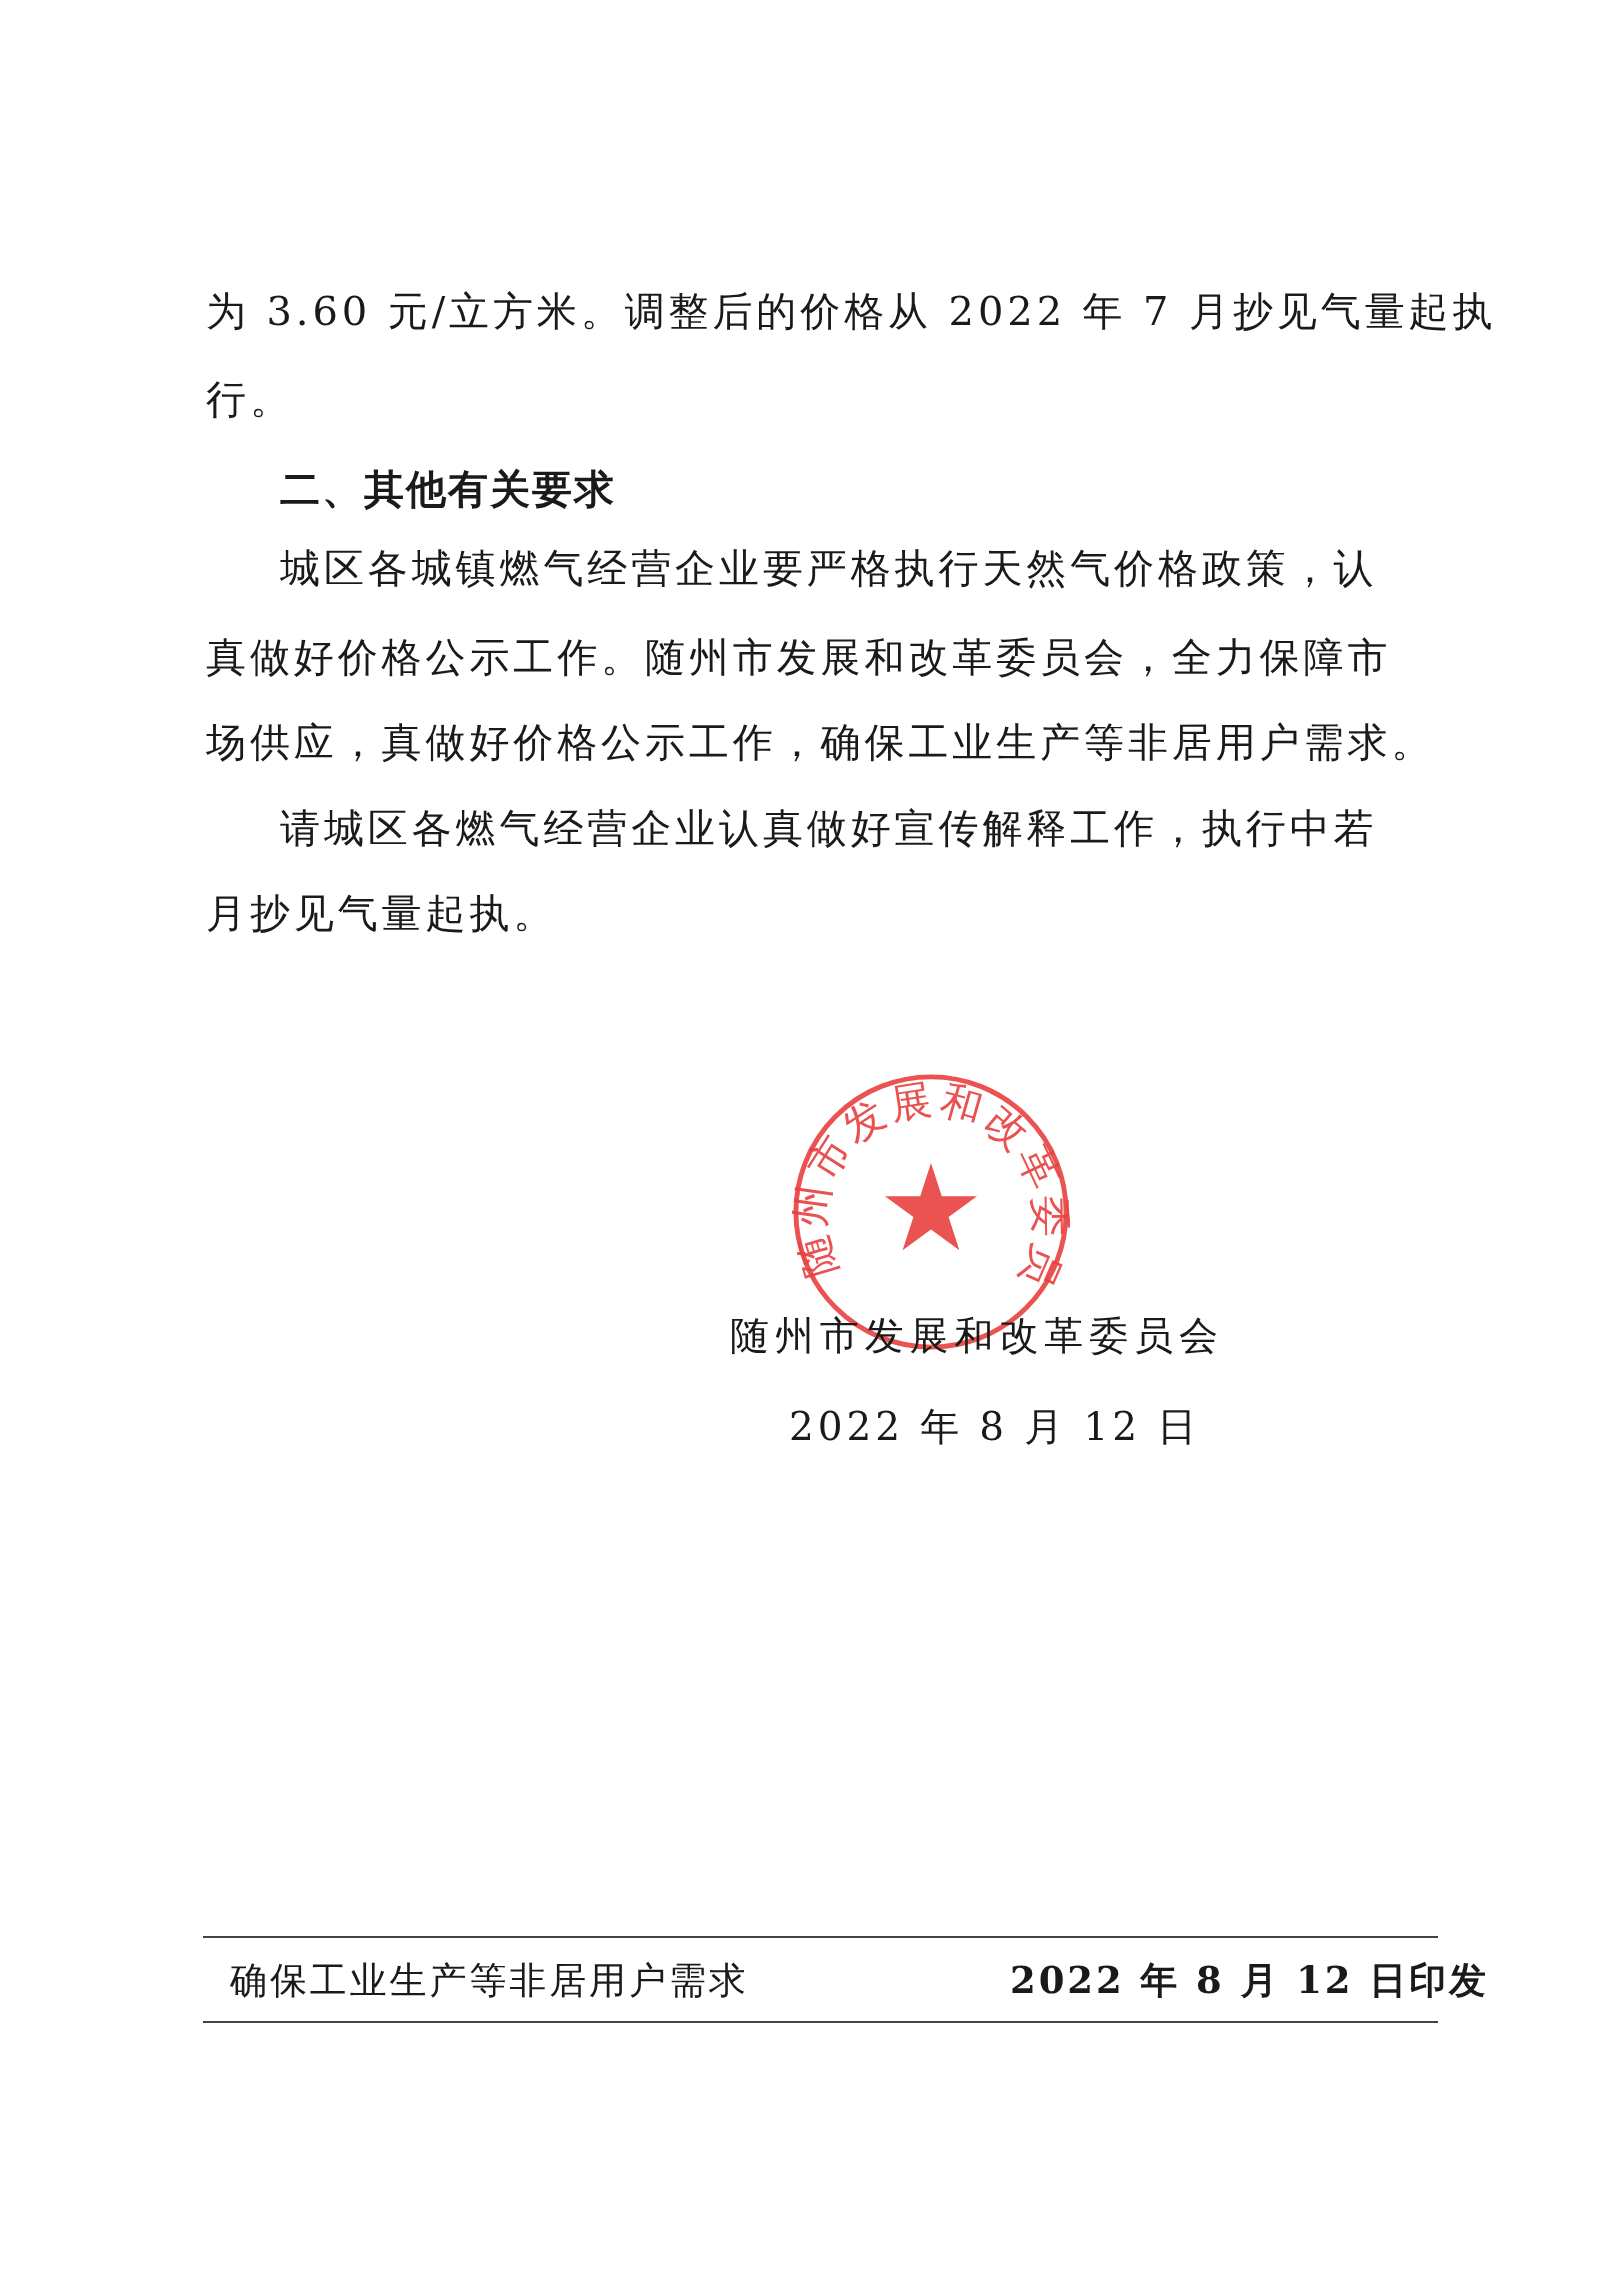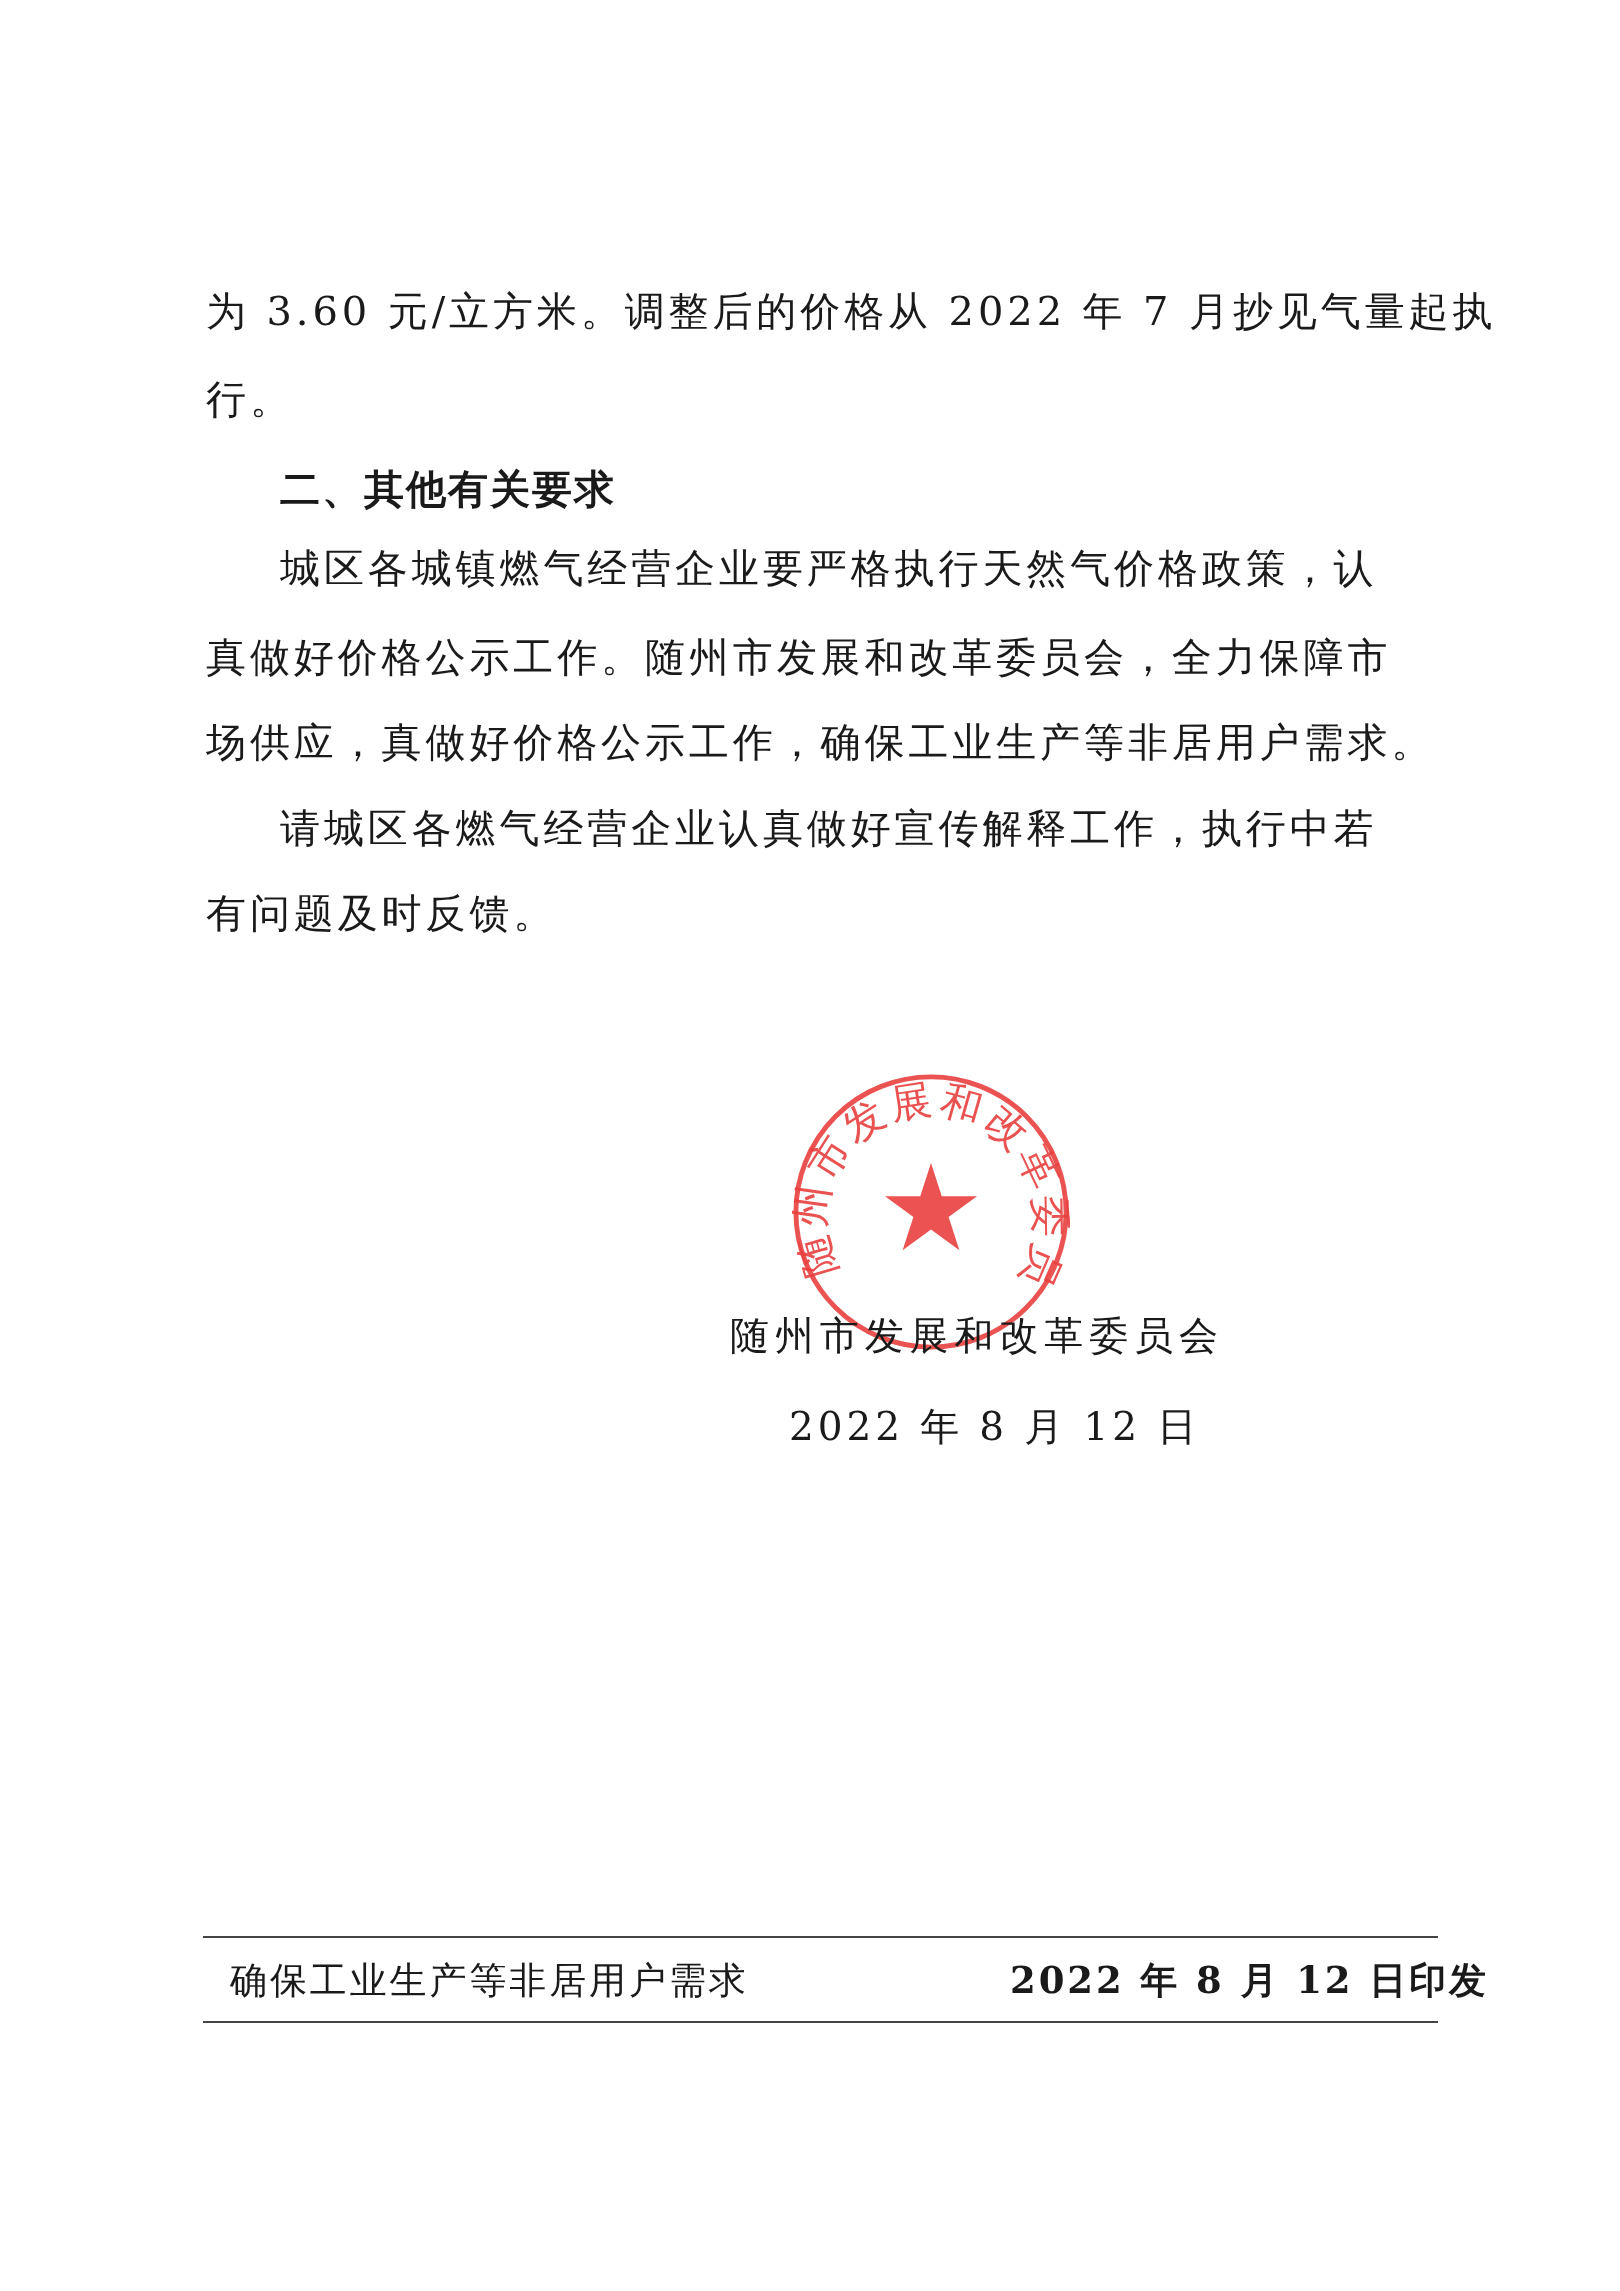--- a/index.html
+++ b/index.html
@@ -21,21 +21,21 @@
   <div class="line" style="top:291px;">为 3.60 元/立方米。调整后的价格从 2022 年 7 月抄见气量起执</div>
   <div class="line" style="top:379px;">行。</div>
 
   <div class="line indent heading" style="top:469px;">二、其他有关要求</div>
 
   <div class="line indent" style="top:552px;font-family:Liberation Mono, monospace;">城区各城镇燃气经营企业要严格执行天然气价格政策，认</div>
   <div class="line" style="top:637px;">真做好价格公示工作。随州市发展和改革委员会，全力保障市</div>
   <div class="line" style="top:722px;">场供应，真做好价格公示工作，确保工业生产等非居用户需求。</div>
 
   <div class="line indent" style="top:808px;">请城区各燃气经营企业认真做好宣传解释工作，执行中若</div>
-  <div class="line" style="top:893px;">有问题及时反馈。</div>
+  <div class="line" style="top:893px;">月抄见气量起执。</div>
 
   <svg class="stamp" viewBox="0 0 284 284">
     <defs>
       <path id="arcPath" d="M 52 210 A 108 108 0 1 1 232 210"></path>
     </defs>
     <circle cx="142" cy="142" r="138" fill="none" stroke="#e8403f" stroke-width="5" opacity="0.9"></circle>
     <text font-size="42" fill="#e8403f" opacity="0.9" font-family="DejaVu Sans, sans-serif" letter-spacing="4">
       <textPath href="#arcPath" startOffset="2%">随州市发展和改革委员会</textPath>
     </text>
     <polygon points="142,92 153,126 189,126 160,147 171,181 142,160 113,181 124,147 95,126 131,126" fill="#e8403f" opacity="0.9"></polygon>

